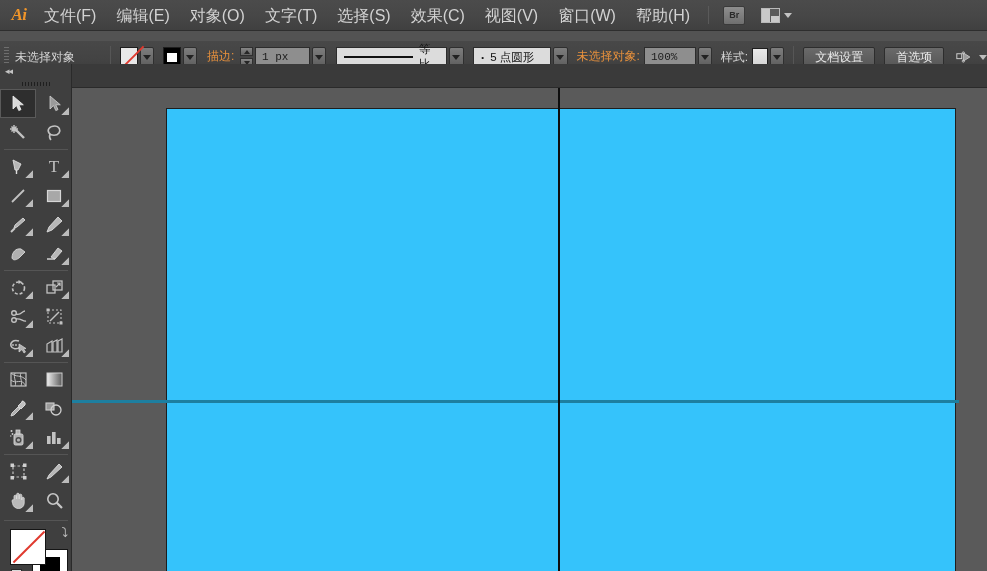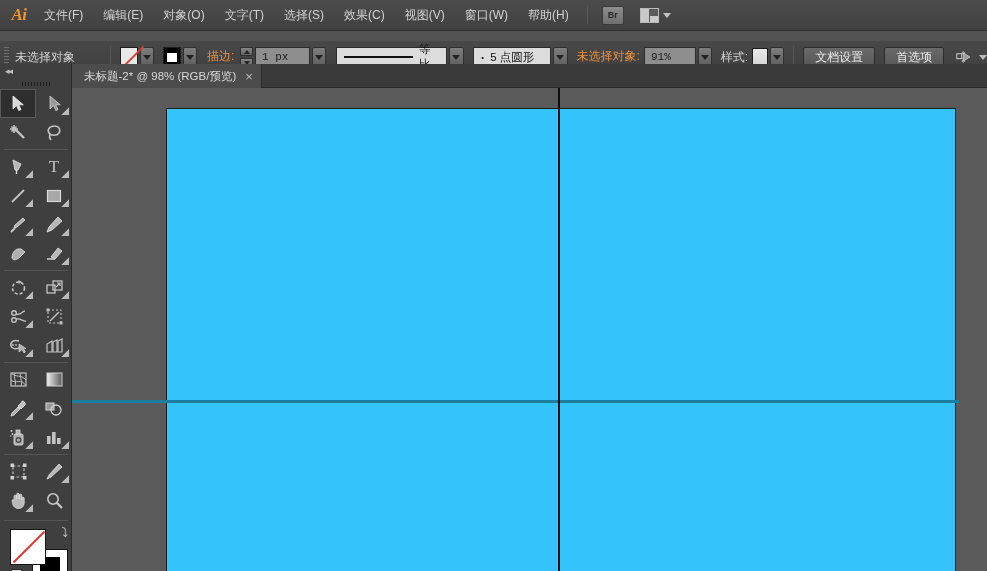--- a/index.html
+++ b/index.html
@@ -20,21 +20,21 @@
     display: flex; align-items: center;
   }
   .ai-logo {
     width: 34px; height: 31px; display: flex; align-items: center; justify-content: center;
     color: #f0952a; font-size: 17px; font-weight: bold; font-style: italic;
     letter-spacing: -0.5px; font-family: "Liberation Serif", serif;
     padding-left: 4px;
   }
   .menu-item {
     padding: 0 10px; height: 31px; line-height: 31px;
-    color: #d2d2d2; font-size: 12px; white-space: nowrap; cursor: default;
+    color: #d2d2d2; font-size: 16px; white-space: nowrap; cursor: default;
   }
   .menu-sep-v {
     width: 1px; height: 18px; background: #333; margin: 0 8px;
     border-right: 1px solid #5a5a5a;
   }
   .br-btn {
     width: 22px; height: 19px; margin-left: 6px;
     background: linear-gradient(to bottom, #8e8e8e, #6f6f6f);
     border: 1px solid #3a3a3a; border-radius: 2px;
     display: flex; align-items: center; justify-content: center;
@@ -334,21 +334,21 @@
     <div class="mini-drop">
       <div class="caret"></div>
     </div>
 
     <div style="width:11px"></div>
 
     <div class="cb-label-orange">未选择对象:</div>
 
     <div style="width:5px"></div>
 
-    <div class="field field-light" style="width:60px;">91%</div>
+    <div class="field field-light" style="width:60px;">100%</div>
     <div class="mini-drop">
       <div class="caret"></div>
     </div>
 
     <div style="width:11px"></div>
 
     <div class="cb-label">样式:</div>
 
     <div style="width:5px"></div>
 
@@ -371,24 +371,20 @@
       <rect x="1" y="4" width="6" height="6" fill="none" stroke="#cfcfcf" stroke-width="1.2"></rect>
       <path d="M9 3 L17 8 L9 13 Z" fill="#9b9b9b" stroke="#cfcfcf" stroke-width="1"></path>
       <circle cx="9" cy="3" r="1.4" fill="none" stroke="#cfcfcf" stroke-width="1"></circle>
       <circle cx="9" cy="13" r="1.4" fill="none" stroke="#cfcfcf" stroke-width="1"></circle>
     </svg>
     <div class="caret" style="margin-left:7px;border-top-color:#bdbdbd;"></div>
   </div>
 
   <div class="tabbar">
     <div class="tab-collapse">◂◂</div>
-    <div class="doctab">
-      <span>未标题-2* @ 98% (RGB/预览)</span>
-      <span class="tab-close">×</span>
-    </div>
   </div>
 
   <div class="toolbar">
     <div class="tb-collapse">◂◂</div>
     <div class="tb-grip"></div>
 
     <div class="tool-grid">
 
       <div class="tool active">
         <svg width="15" height="17" viewBox="0 0 15 17">

